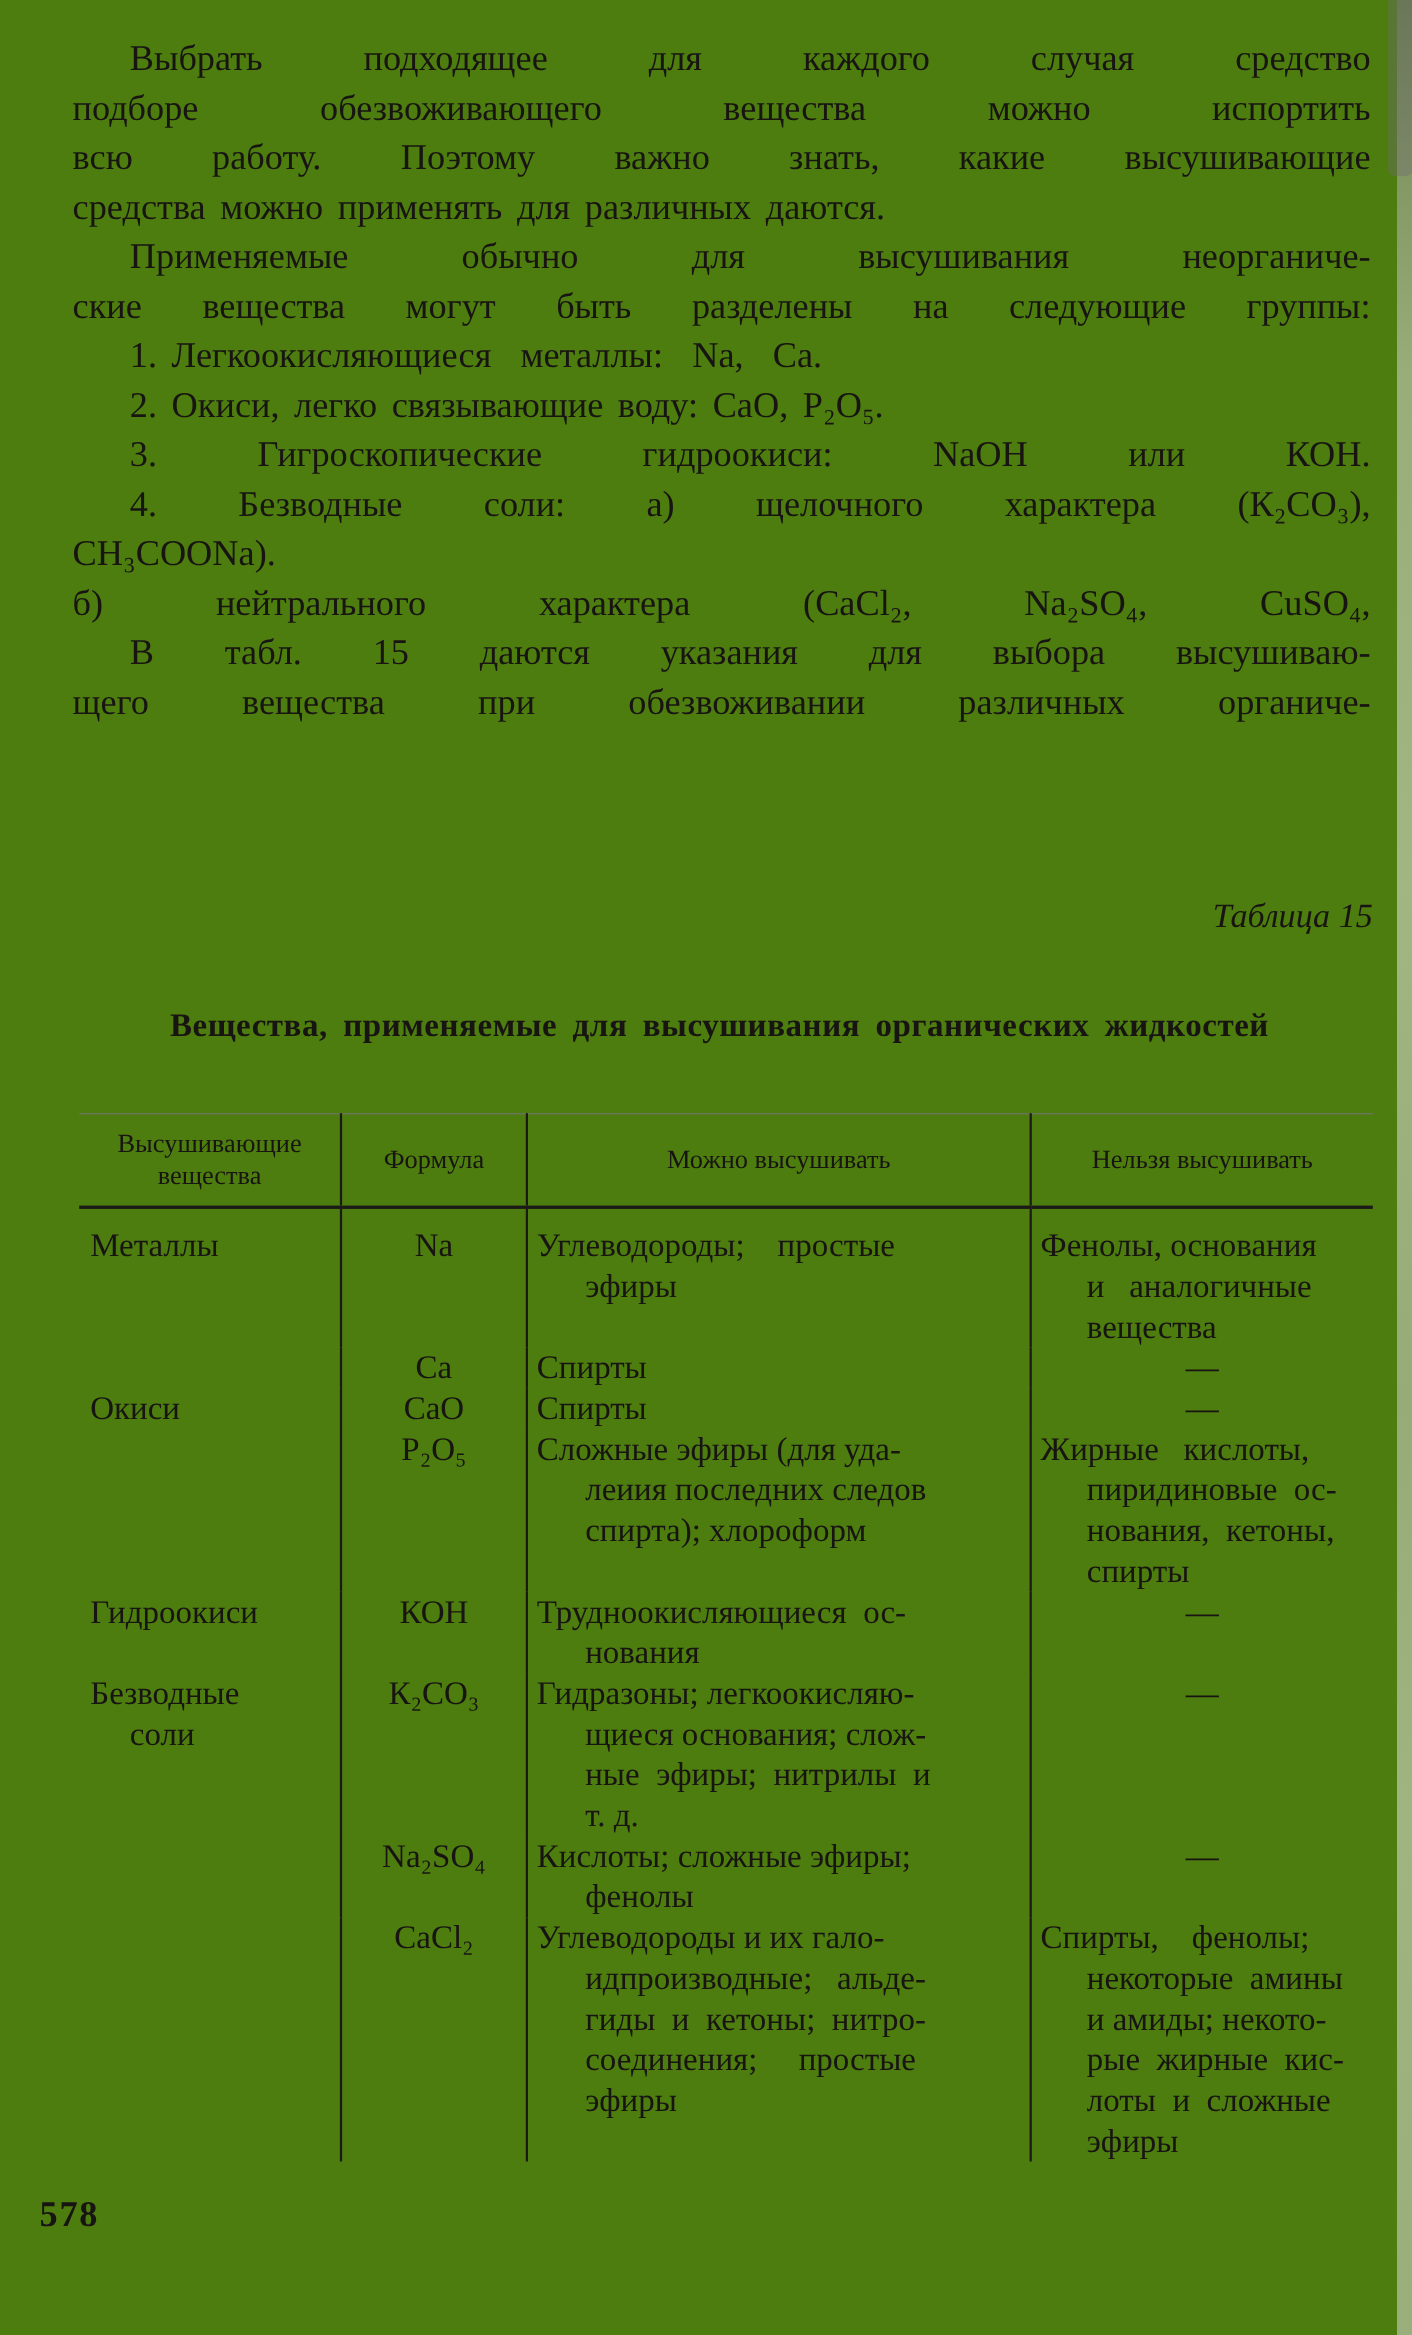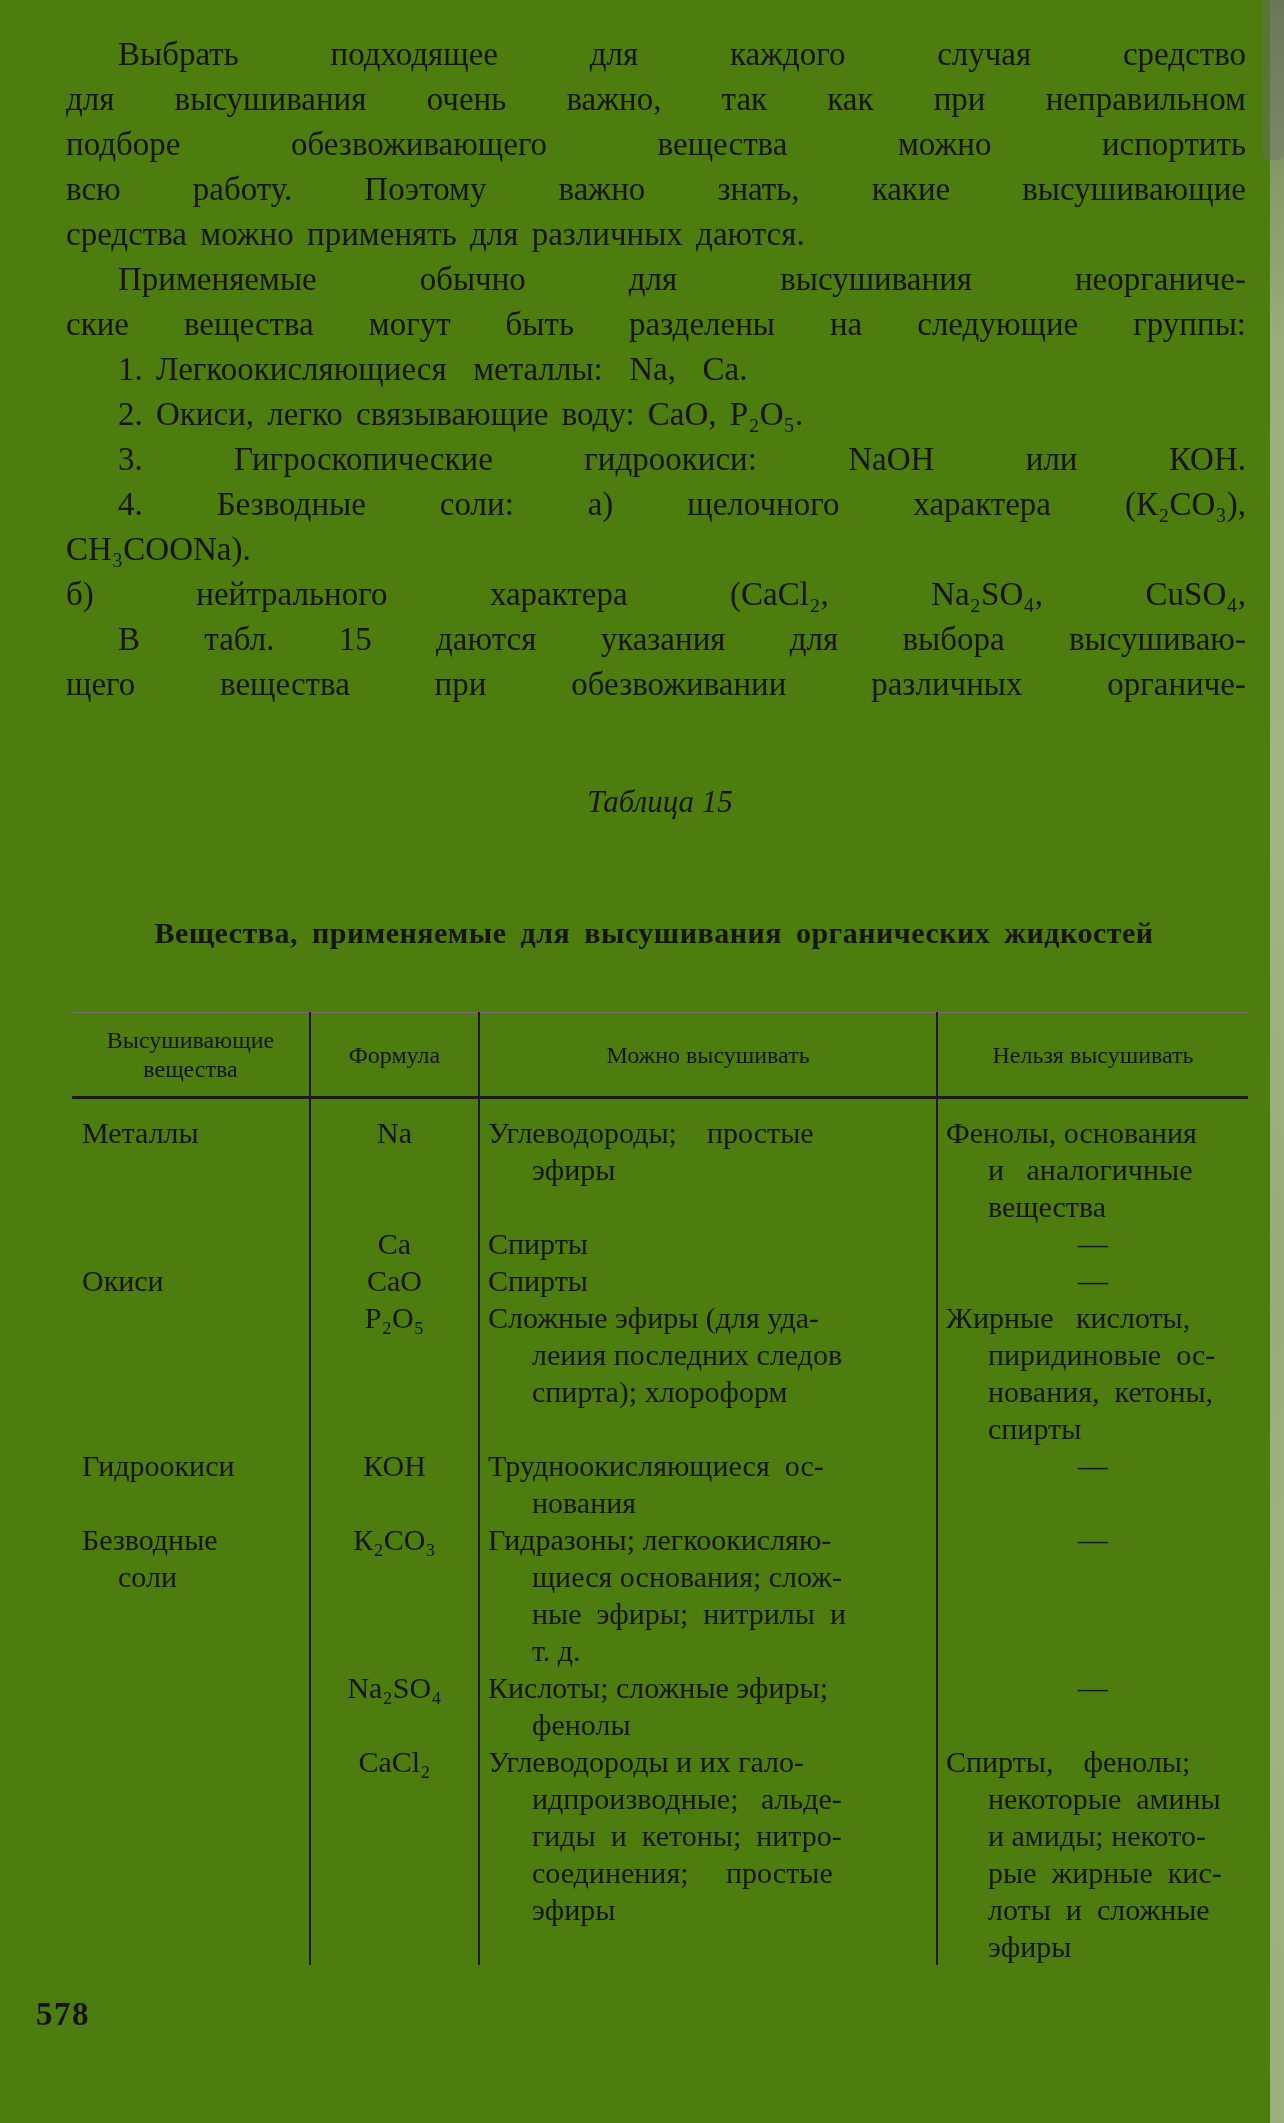--- a/index.html
+++ b/index.html
@@ -15,22 +15,22 @@
   
   .intro {
     position:absolute; left:66px; top:32px; width:1180px;
     font-size:33px; line-height:45px; word-spacing:5px;
   }
   .line { white-space:pre-wrap; }
   .line.ind { padding-left:52px; }
   .line.just { text-align:justify; text-align-last:justify; }
   
   .tbl-label {
-    position:absolute; top:784px; left:72px; width:1176px;
-    text-align:center; font-style:italic; font-size:31px;
+    position:absolute; top:815px; left:72px; width:1176px;
+    text-align:right; font-style:italic; font-size:31px;
   }
   .tbl-title {
     position:absolute; top:900px; left:56px; width:1196px;
     text-align:center; font-weight:bold; font-size:30px;
     word-spacing:6px; letter-spacing:0.5px;margin-top:16px;
   }
   
   .dry-table {
     position:absolute; left:72px; top:1012px; width:1176px;
     border-collapse:collapse; table-layout:fixed;
@@ -72,21 +72,20 @@
     background:#6f6e6c; opacity:.4; border-radius:0 0 6px 6px;
   }
 </style>
 </head>
 <body>
 
 <div class="page">
 
   <div class="intro">
       <div class="line ind just">Выбрать подходящее для каждого случая средство</div>
-      <div class="line just">для высушивания очень важно, так как при неправильном</div>
       <div class="line just">подборе обезвоживающего вещества можно испортить</div>
       <div class="line just">всю работу. Поэтому важно знать, какие высушивающие</div>
       <div class="line">средства можно применять для различных даются.</div>
       <div class="line ind just">Применяемые обычно для высушивания неорганиче-</div>
       <div class="line just">ские вещества могут быть разделены на следующие группы:</div>
       <div class="line ind">1. Легкоокисляющиеся  металлы:  Na,  Ca.</div>
       <div class="line ind">2. Окиси, легко связывающие воду: CaO, P₂O₅.</div>
       <div class="line ind just">3. Гигроскопические гидроокиси: NaOH или КОН.</div>
       <div class="line ind just">4. Безводные соли: а) щелочного характера (К₂СО₃),</div>
       <div class="line">CH₃COONa).</div>

